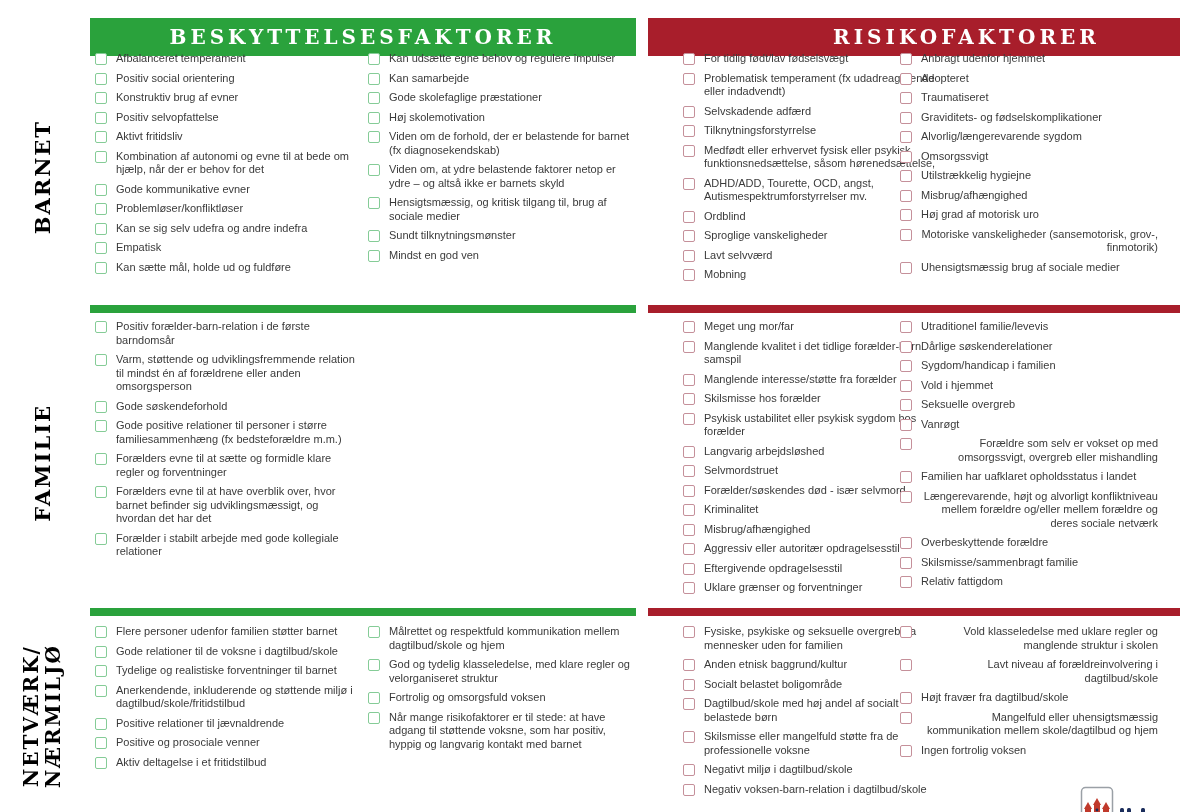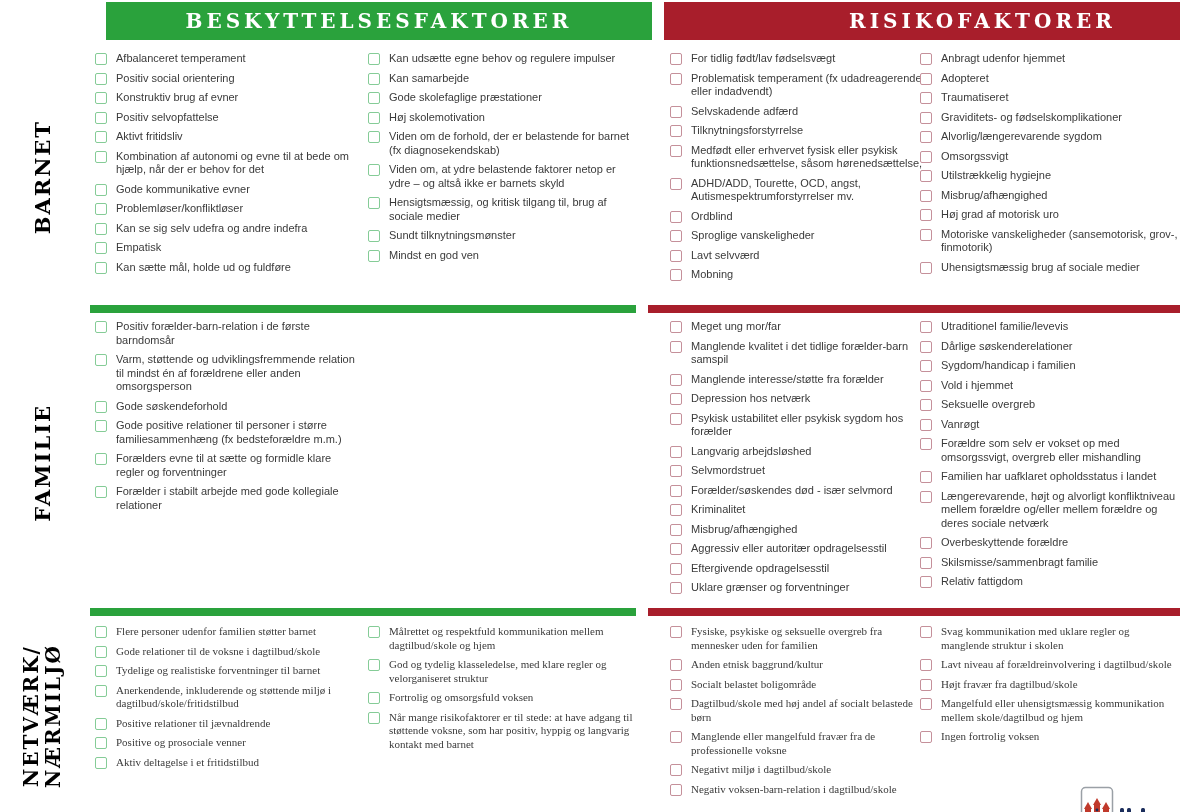--- a/index.html
+++ b/index.html
@@ -1,36 +1,36 @@
 <!DOCTYPE html>
 <html><head>
 <meta charset="utf-8">
 <style>
   html,body { margin:0; padding:0; background:#ffffff; }
   .page {
     position:relative; width:1180px; height:812px; overflow:hidden;
     background:#ffffff; font-family:"Liberation Sans", sans-serif;
   }
   .hdr {
-    position:absolute; top:2px; height:38px;
+    position:absolute; top:18px; height:38px;
     display:flex; align-items:center; justify-content:center;
     color:#ffffff; font-family:"DejaVu Serif", serif; font-weight:bold;
-    font-size:20px; letter-spacing:4px; white-space:nowrap;margin-left:16px;
+    font-size:20px; letter-spacing:4px; white-space:nowrap;
   }
   .hdr.green { left:90px; width:546px; background:var(--green); }
   .hdr.red   { left:648px; width:605px; background:var(--red);padding-left:16px; }
   .divider { position:absolute; height:8px; }
   .divider.green { left:90px; width:546px; background:var(--green); }
   .divider.red   { left:648px; width:532px; background:var(--red); }
   .section-row { position:absolute; left:90px; width:1090px; }
   .col { position:absolute; top:0; }
   .col-p1 { left:5px;   width:265px; }
   .col-p2 { left:278px; width:272px; }
-  .col-r1 { left:580px; width:262px; }
-  .col-r2 { left:830px; width:258px; }
+  .col-r1 { left:593px; width:262px; }
+  .col-r2 { left:810px; width:258px;text-align:right; }
   .item { display:flex; align-items:flex-start; margin-bottom:6px; }
   .cb {
     width:10px; height:10px; border-radius:2px; margin:1px 9px 0 0;
     flex:0 0 auto; background:#ffffff;
   }
   .cb.green { border:1.2px solid #85cc97; }
   .cb.red   { border:1.2px solid #c5909a; }
   .lab { font-size:11px; line-height:13.5px; color:#3a3a3a; }
   .vwrap {
     position:absolute; left:0; width:86px;
@@ -269,40 +269,44 @@
         <div class="item">
           <span class="cb green"></span>
           <span class="lab">Gode positive relationer til personer i større familiesammenhæng (fx bedsteforældre m.m.)</span>
         </div>
         <div class="item">
           <span class="cb green"></span>
           <span class="lab">Forælders evne til at sætte og formidle klare regler og forventninger</span>
         </div>
         <div class="item">
           <span class="cb green"></span>
+          <span class="lab">Forælders evne til at have overblik over, hvor barnet befinder sig udviklingsmæssigt, og hvordan det har det</span>
+        </div>
+        <div class="item">
+          <span class="cb green"></span>
           <span class="lab">Forælder i stabilt arbejde med gode kollegiale relationer</span>
         </div>
       </div>
     <div class="col col-p2"></div>
     <div class="col col-r1">
         <div class="item">
           <span class="cb red"></span>
           <span class="lab">Meget ung mor/far</span>
         </div>
         <div class="item">
           <span class="cb red"></span>
           <span class="lab">Manglende kvalitet i det tidlige forælder-barn samspil</span>
         </div>
         <div class="item">
           <span class="cb red"></span>
           <span class="lab">Manglende interesse/støtte fra forælder</span>
         </div>
         <div class="item">
           <span class="cb red"></span>
-          <span class="lab">Depression hos netværk</span>
+          <span class="lab">Skilsmisse hos forælder</span>
         </div>
         <div class="item">
           <span class="cb red"></span>
           <span class="lab">Psykisk ustabilitet eller psykisk sygdom hos forælder</span>
         </div>
         <div class="item">
           <span class="cb red"></span>
           <span class="lab">Langvarig arbejdsløshed</span>
         </div>
         <div class="item">
@@ -382,21 +386,21 @@
         <div class="item">
           <span class="cb red"></span>
           <span class="lab">Relativ fattigdom</span>
         </div>
       </div>
   </div>
 
   <div class="divider green" style="top:608px;"></div>
   <div class="divider red" style="top:608px;"></div>
 
-  <div class="section-row" style="top:625px; height:187px;font-family:Liberation Serif, serif;">
+  <div class="section-row" style="top:625px; height:187px;">
     <div class="col col-p1">
         <div class="item">
           <span class="cb green"></span>
           <span class="lab">Flere personer udenfor familien støtter barnet</span>
         </div>
         <div class="item">
           <span class="cb green"></span>
           <span class="lab">Gode relationer til de voksne i dagtilbud/skole</span>
         </div>
         <div class="item">
@@ -450,35 +454,35 @@
         <div class="item">
           <span class="cb red"></span>
           <span class="lab">Socialt belastet boligområde</span>
         </div>
         <div class="item">
           <span class="cb red"></span>
           <span class="lab">Dagtilbud/skole med høj andel af socialt belastede børn</span>
         </div>
         <div class="item">
           <span class="cb red"></span>
-          <span class="lab">Manglende eller mangelfuld fravær fra de professionelle voksne</span>
+          <span class="lab">Skilsmisse eller mangelfuld støtte fra de professionelle voksne</span>
         </div>
         <div class="item">
           <span class="cb red"></span>
           <span class="lab">Negativt miljø i dagtilbud/skole</span>
         </div>
         <div class="item">
           <span class="cb red"></span>
           <span class="lab">Negativ voksen-barn-relation i dagtilbud/skole</span>
         </div>
       </div>
     <div class="col col-r2">
         <div class="item">
           <span class="cb red"></span>
-          <span class="lab">Svag kommunikation med uklare regler og manglende struktur i skolen</span>
+          <span class="lab">Vold klasseledelse med uklare regler og manglende struktur i skolen</span>
         </div>
         <div class="item">
           <span class="cb red"></span>
           <span class="lab">Lavt niveau af forældreinvolvering i dagtilbud/skole</span>
         </div>
         <div class="item">
           <span class="cb red"></span>
           <span class="lab">Højt fravær fra dagtilbud/skole</span>
         </div>
         <div class="item">

